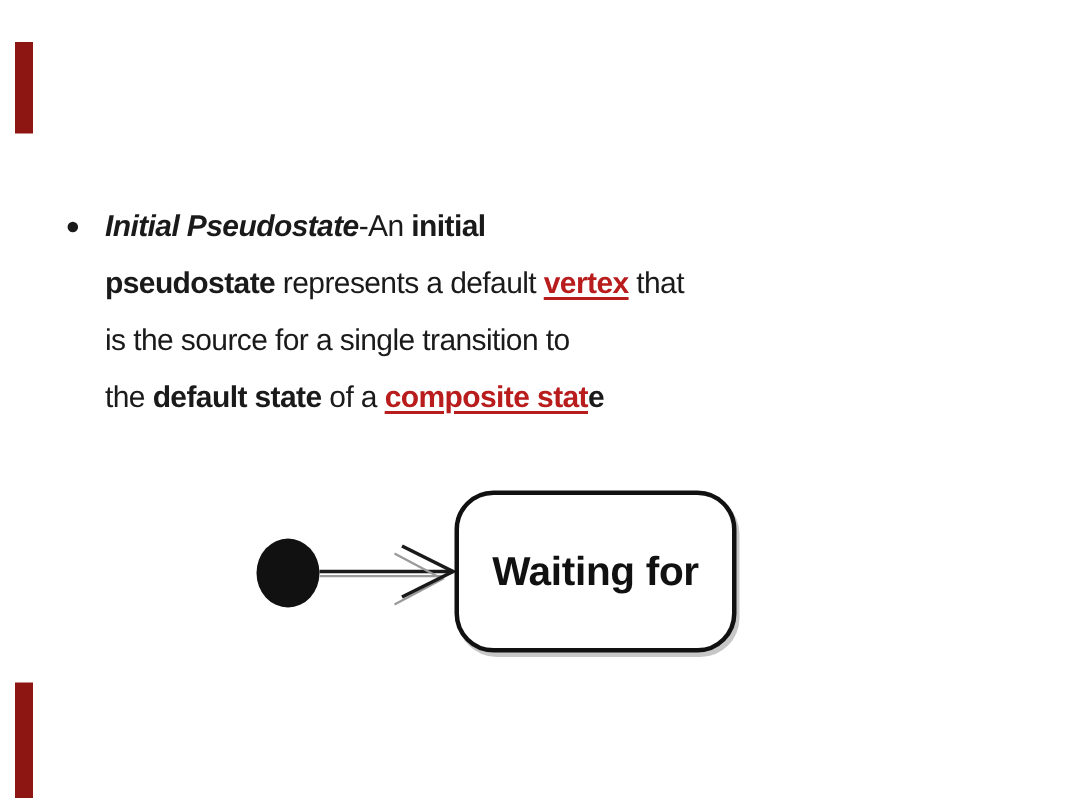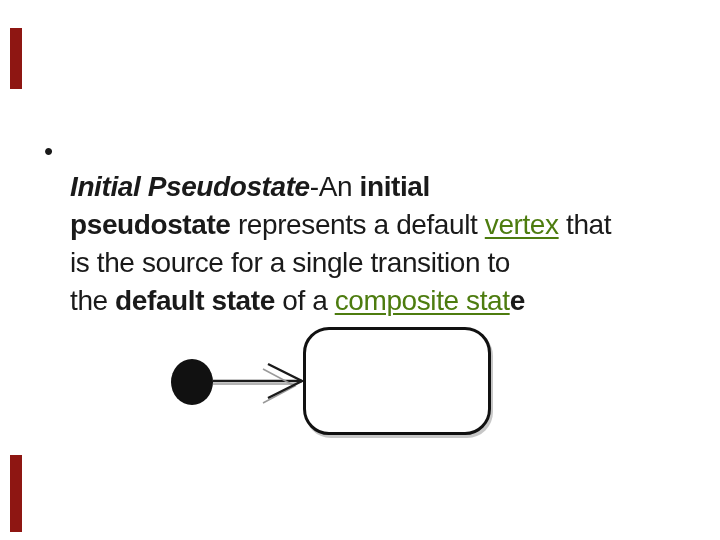--- a/index.html
+++ b/index.html
@@ -17,27 +17,27 @@
   .accent-top { top: 28px; height: 61px; }
   .accent-bottom { top: 455px; height: 77px; }
 
   
   .bullet-row { position: absolute; left: 44px; top: 132px; display: flex; }
   .bullet {
     width: 26px; flex: 0 0 26px;
     font-size: 26px; line-height: 38px; color: #1a1a1a;
   }
   .para {
-    font-size: 28px; line-height: 38px; color: #1a1a1a;
-    letter-spacing: -0.4px; white-space: nowrap; margin-top: 36px;
+    font-size: 20px; line-height: 38px; color: #1a1a1a;
+    letter-spacing: -0.4px; white-space: nowrap;
   }
   .b  { font-weight: bold; }
   .bi { font-weight: bold; font-style: italic; }
   .link {
-    color: #4d7c0f; font-weight: normal;
+    color: #b91c1c; font-weight: bold;
     text-decoration: underline;
     text-decoration-thickness: 2px;
     text-underline-offset: 3px;
     cursor: pointer;
   }
 
   
   .diagram-svg { position: absolute; left: 165px; top: 352px; }
   .state-box {
     position: absolute; left: 303px; top: 327px;
@@ -71,15 +71,16 @@
     <ellipse cx="27" cy="30" rx="21" ry="23" fill="#111111"></ellipse>
 
     <line x1="48" y1="32" x2="130" y2="32" stroke="#9a9a9a" stroke-width="1.5"></line>
     <line x1="48" y1="29" x2="137" y2="29" stroke="#1a1a1a" stroke-width="2.4"></line>
 
     <path d="M 98 17 L 130 34 L 98 51" fill="none" stroke="#9a9a9a" stroke-width="1.5"></path>
     <path d="M 103 12 L 137 29 L 103 46" fill="none" stroke="#1a1a1a" stroke-width="2.4"></path>
   </svg>
 
   <div class="state-box">
+    <div class="state-line">Waiting for</div>
   </div>
 
 </div>
 
 </body></html>

